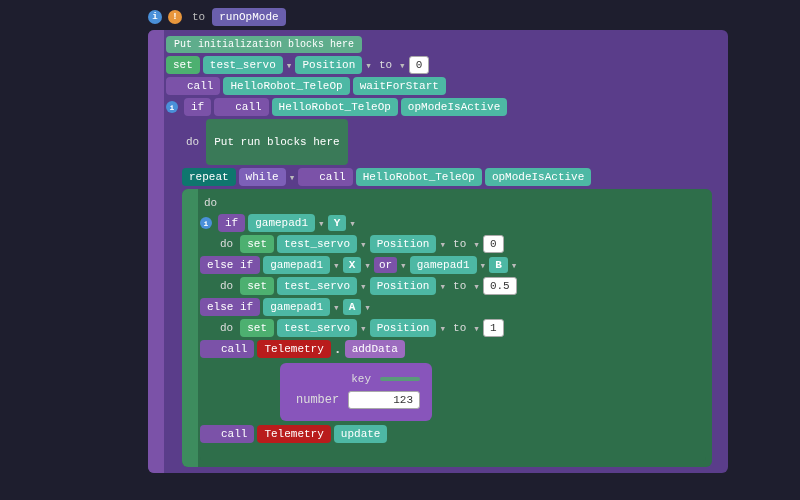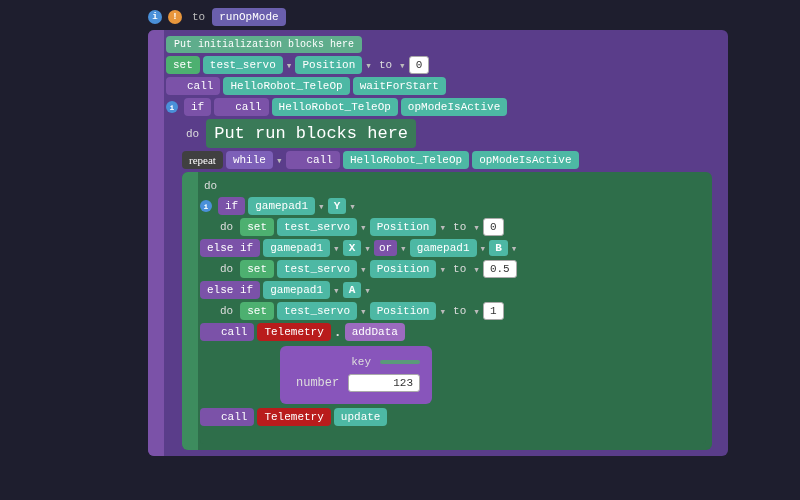--- a/index.html
+++ b/index.html
@@ -42,22 +42,22 @@
       font-weight: bold;
     }
 
     
     .b-runop { background: #6a5fad; }
     .b-init-text { background: #5fad8c; color: #fff; border-radius: 4px; padding: 3px 8px; font-size: 10px; }
     .b-set { background: #4db070; font-family: Liberation Mono, monospace; }
     .b-call { background: #7b52a8; padding-left: 21px; }
     .b-if-purple { background: #7b52a8; }
     .b-hello { background: #4db8a4; }
-    .b-do-text { background: #3a7a58; color: #fff; border-radius: 4px; padding: 5px 8px; font-size: 17px; }
-    .b-repeat { background: #404040; font-family: Liberation Serif, serif; }
+    .b-do-text { background: #3a7a58; color: #fff; border-radius: 4px; padding: 17px 8px; font-size: 11px; }
+    .b-repeat { background: #0f766e; }
     .b-while { background: #7d60b8; text-align: right; }
     .b-gamepad { background: #4db8a4; }
     .b-letter { background: #4db8a4; border-radius: 3px; padding: 2px 6px; font-size: 11px; color: #fff; font-weight: bold; }
     .b-or { background: #7b52a8; border-radius: 3px; padding: 2px 5px; font-size: 11px; color: #fff; }
     .b-pos { background: #4db8a4; font-family: Liberation Mono, monospace; }
     .b-num { background: #fff; color: #333; border-radius: 3px; padding: 2px 6px; font-size: 11px; border: 1px solid #aaa; }
     .b-telemetry { background: #b91c1c; }
     .b-adddata { background: #9c6bbf; }
     .b-key-label { color: #ddd; font-size: 11px; padding: 2px 4px; }
     .b-number-label { color: #ddd; font-size: 12px; padding: 2px 4px; }

